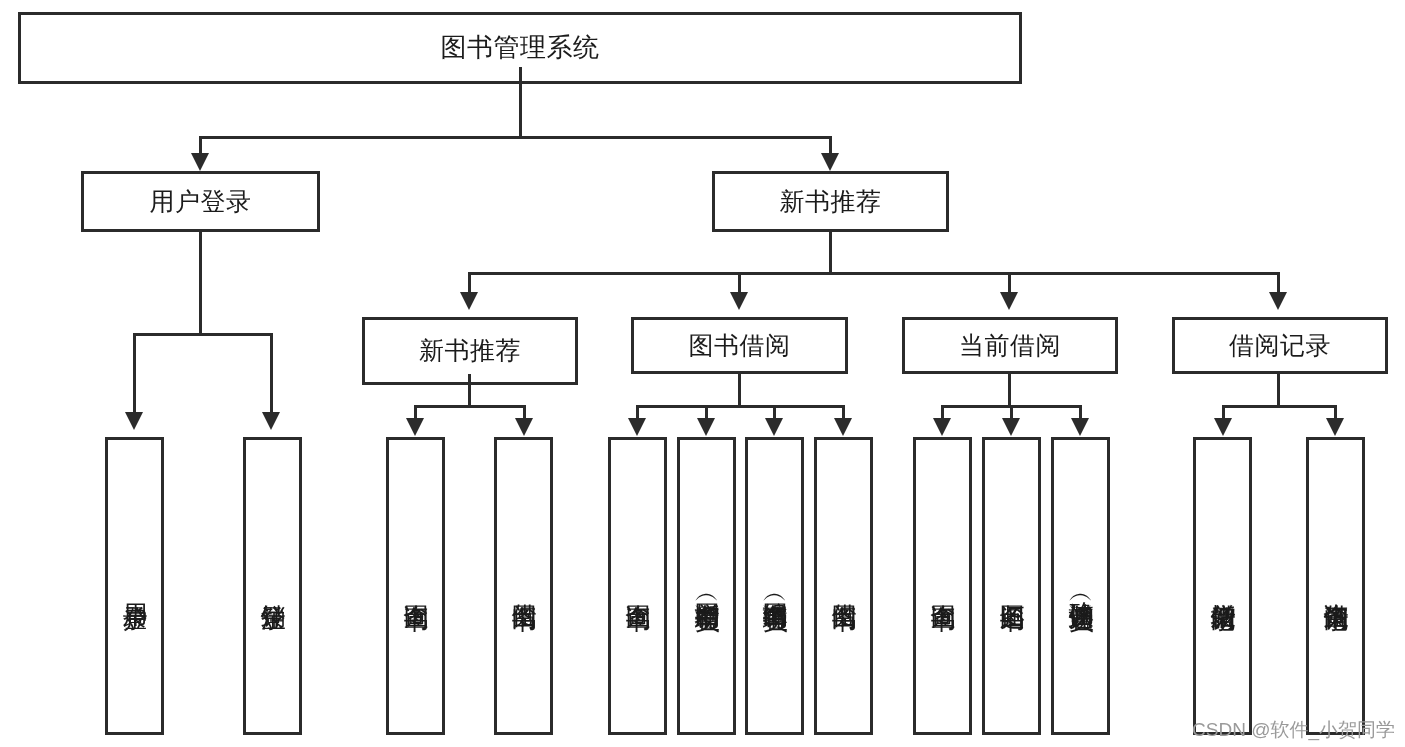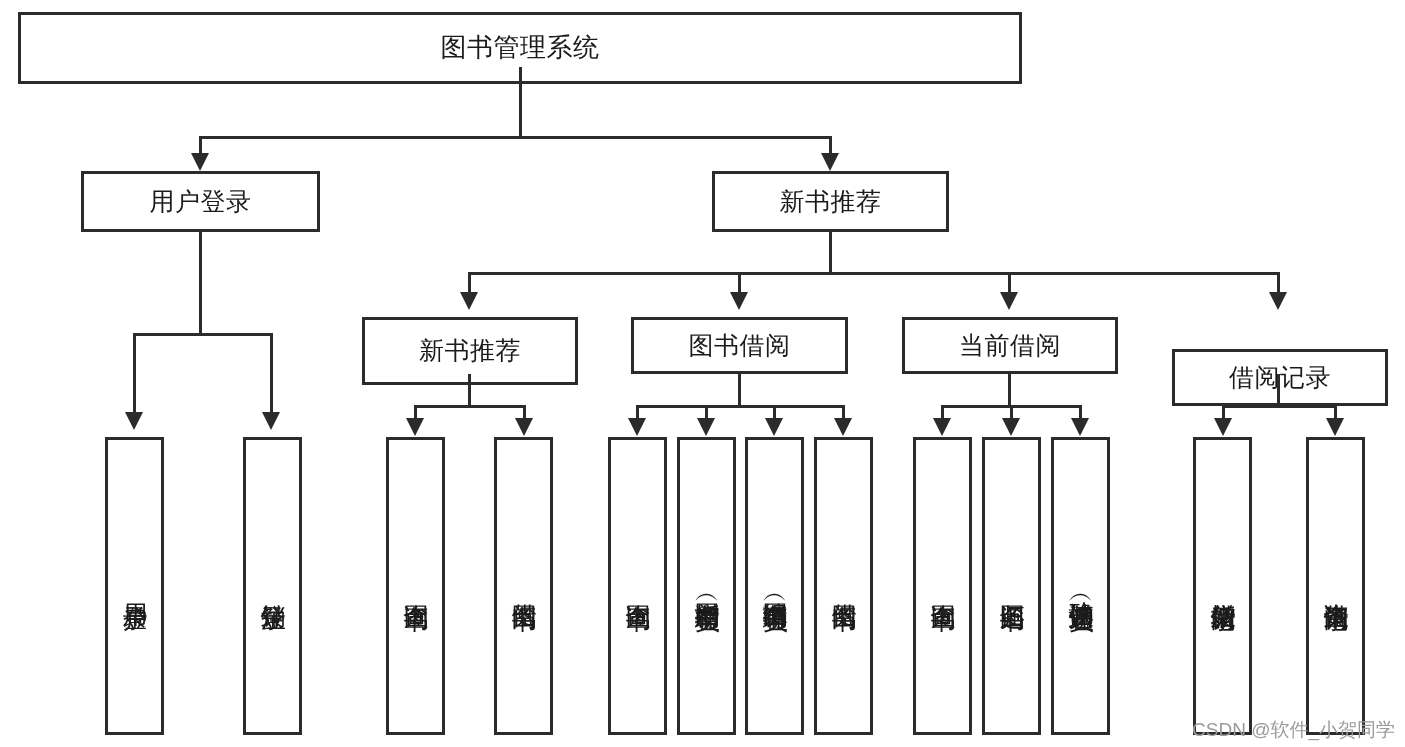--- a/index.html
+++ b/index.html
@@ -130,21 +130,21 @@
 
   <div class="node horiz" style="left:362px; top:317px; width:216px; height:68px;">
     <span class="label">新书推荐</span>
   </div>
   <div class="node horiz" style="left:631px; top:317px; width:217px; height:57px;">
     <span class="label">图书借阅</span>
   </div>
   <div class="node horiz" style="left:902px; top:317px; width:216px; height:57px;">
     <span class="label">当前借阅</span>
   </div>
-  <div class="node horiz" style="left:1172px; top:317px; width:216px; height:57px;margin-top:32px;">
+  <div class="node horiz" style="left:1172px; top:317px; width:216px; height:57px;">
     <span class="label">借阅记录</span>
   </div>
 
   <div class="conn v" style="left:468px; top:374px; height:33px;"></div>
   <div class="conn h" style="left:414px; top:405px; width:112px;"></div>
   <div class="conn v" style="left:414px; top:405px; height:17px;"></div>
   <div class="arrow" style="left:406px; top:418px;"></div>
   <div class="conn v" style="left:523px; top:405px; height:17px;"></div>
   <div class="arrow" style="left:515px; top:418px;"></div>
 

